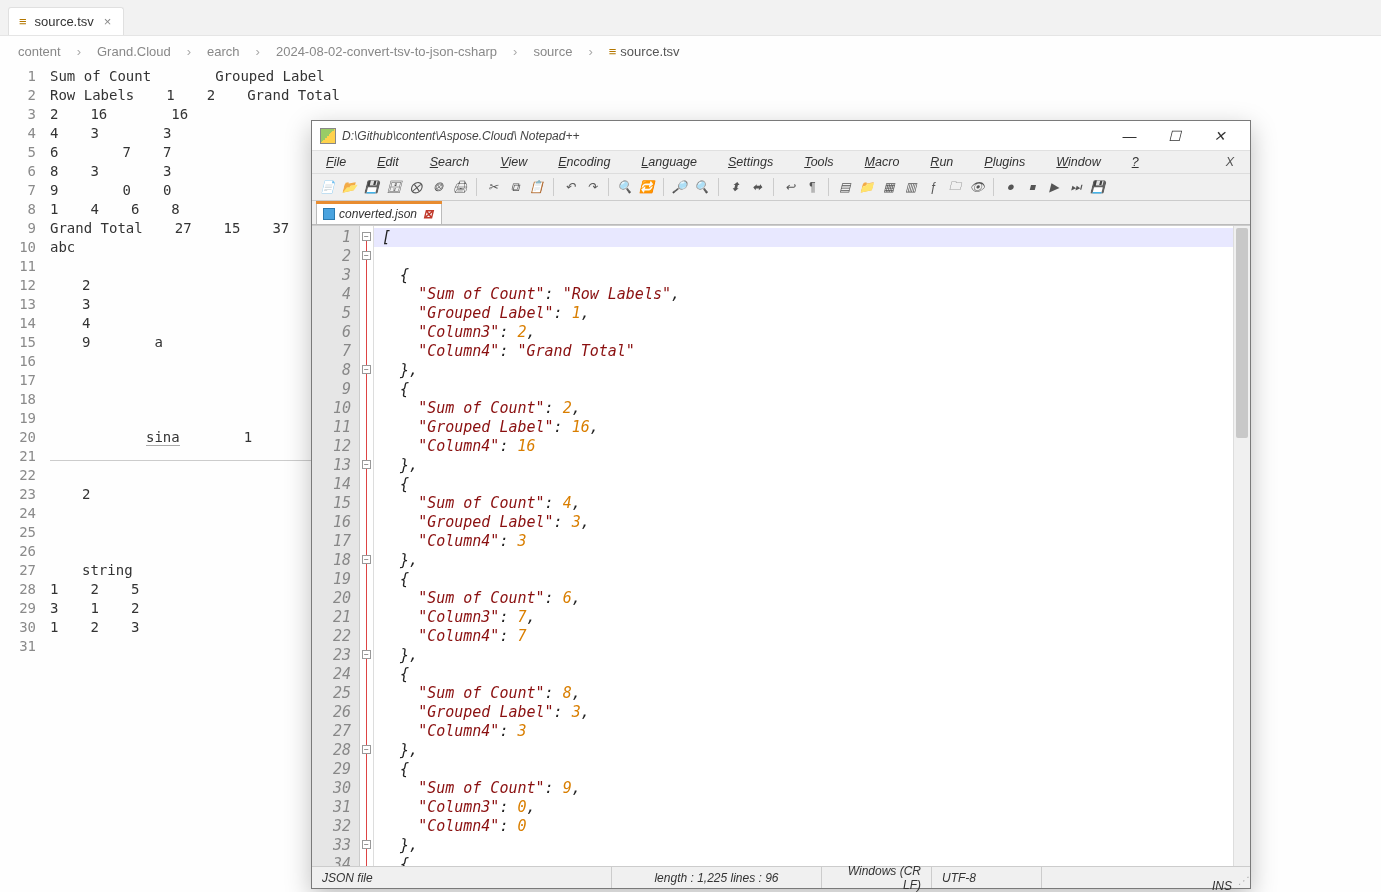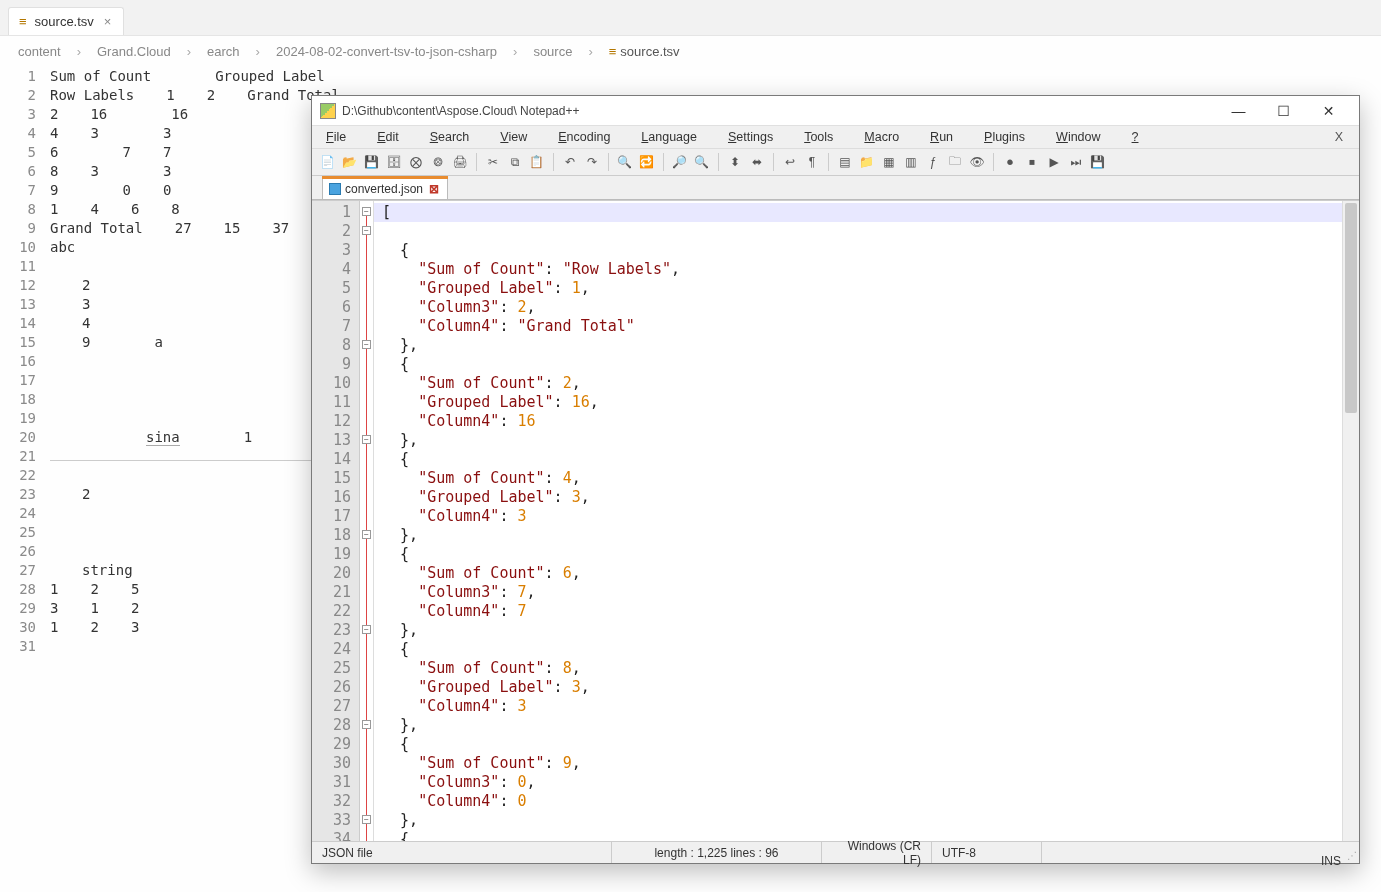--- a/index.html
+++ b/index.html
@@ -13,34 +13,34 @@
   .breadcrumb { padding:8px 18px; color:#888; font-size:13px; display:flex; gap:16px; align-items:center; }
   .breadcrumb .sep::before { content:"›"; color:#aaa; }
   .breadcrumb .last { color:#555; }
   .breadcrumb .ficon::before { content:"≡"; color:#b37700; font-weight:bold; margin-right:4px; }
   .editor-body { display:flex; font-family:Consolas,monospace; font-size:14px; padding-left:10px; }
   .gutter { width:40px; text-align:right; color:#8a8a8a; padding-right:14px; line-height:19px; }
   .code  { white-space:pre; line-height:19px; color:#333; }
   .code .tab { display:inline-block; width:32px; }
   .code .hl { border-bottom:1px solid #aaa; }
   
-  .npp { position:absolute; left:311px; top:95px; width:1049px; height:769px; background:#f0f0f0; border:1px solid #7a7a7a; box-shadow:0 8px 24px rgba(0,0,0,0.25); display:flex; flex-direction:column; }
+  .npp { position:absolute; left:311px; top:120px; width:940px; height:769px; background:#f0f0f0; border:1px solid #7a7a7a; box-shadow:0 8px 24px rgba(0,0,0,0.25); display:flex; flex-direction:column;font-style:italic; }
   .titlebar { height:30px; background:#fff; display:flex; align-items:center; padding:0 8px; border-bottom:1px solid #e0e0e0; }
   .titlebar .appicon { width:16px; height:16px; margin-right:6px; background:linear-gradient(135deg,#9c6 0%,#9c6 50%,#ffd24d 50%); border:1px solid #888; }
   .titlebar .title { flex:1; font-size:12px; color:#444; }
   .winbtns { display:flex; }
   .winbtn { width:45px; height:28px; display:flex; align-items:center; justify-content:center; color:#333; font-size:14px; }
   .menubar { height:22px; background:#f0f0f0; display:flex; align-items:center; padding:0 6px; gap:15px; font-size:12.5px; color:#333; }
   .menubar span { padding:2px 8px; }
   .menubar span u { text-decoration:underline; }
   .menubar .x { margin-left:auto; padding:2px 10px; color:#555; }
   .toolbar { height:28px; background:#f0f0f0; border-top:1px solid #ddd; border-bottom:1px solid #ccc; display:flex; align-items:center; padding:0 6px; gap:2px; }
   .tb { width:20px; height:20px; border:1px solid transparent; display:flex; align-items:center; justify-content:center; font-size:12px; color:#555; }
   .tsep { width:1px; height:18px; background:#ccc; margin:0 4px; }
-  .doctabs { height:24px; background:#f0f0f0; display:flex; align-items:flex-end; padding-left:10px; border-bottom:1px solid #bbb; }
+  .doctabs { height:24px; background:#f0f0f0; display:flex; align-items:flex-end; padding-left:4px; border-bottom:1px solid #bbb; }
   .doctab { background:#fff; border:1px solid #bbb; border-bottom:none; padding:3px 8px 3px 6px; font-size:12px; display:flex; align-items:center; gap:4px; position:relative; }
   .doctab::before { content:""; position:absolute; left:-1px; right:-1px; top:-3px; height:3px; background:#e88c30; }
   .doctab .dicon { width:12px; height:12px; background:#4aa3df; border:1px solid #2a7ab0; }
   .doctab .dclose { color:#c0392b; font-weight:bold; margin-left:2px; }
   .npp-editor { flex:1; background:#fff; display:flex; font-family:Consolas,monospace; font-size:15px; overflow:hidden; border-top:1px solid #ccc; position:relative; }
   .ngut { width:48px; background:#e6e6e6; text-align:right; color:#888; padding:2px 8px 2px 0; line-height:19px; border-right:1px solid #ccc; }
   .foldcol { width:14px; background:#fff; border-right:1px solid #ddd; position:relative; }
   .foldcol .vline { position:absolute; left:6px; top:8px; bottom:0; width:1px; background:#d44; }
   .foldbox { position:absolute; left:2px; width:9px; height:9px; border:1px solid #999; background:#fff; font-size:8px; line-height:7px; text-align:center; color:#666; }
   .foldbox::before { content:"−"; }

